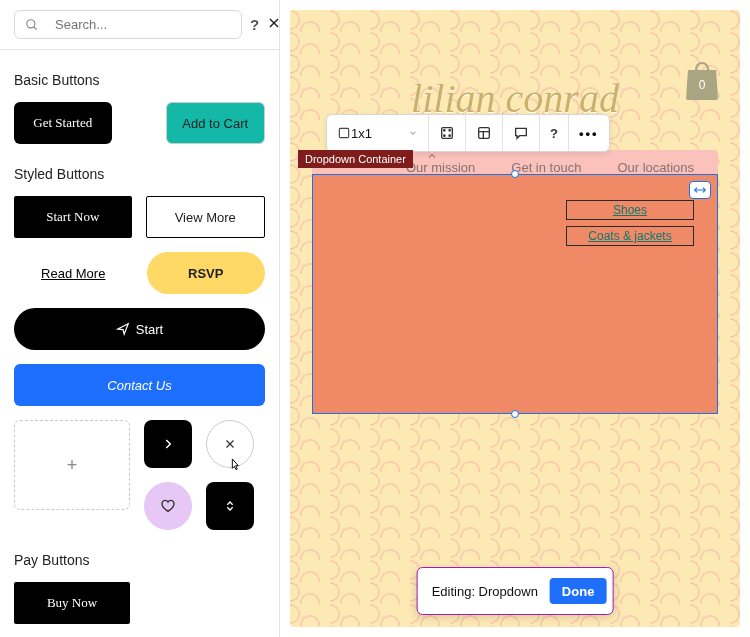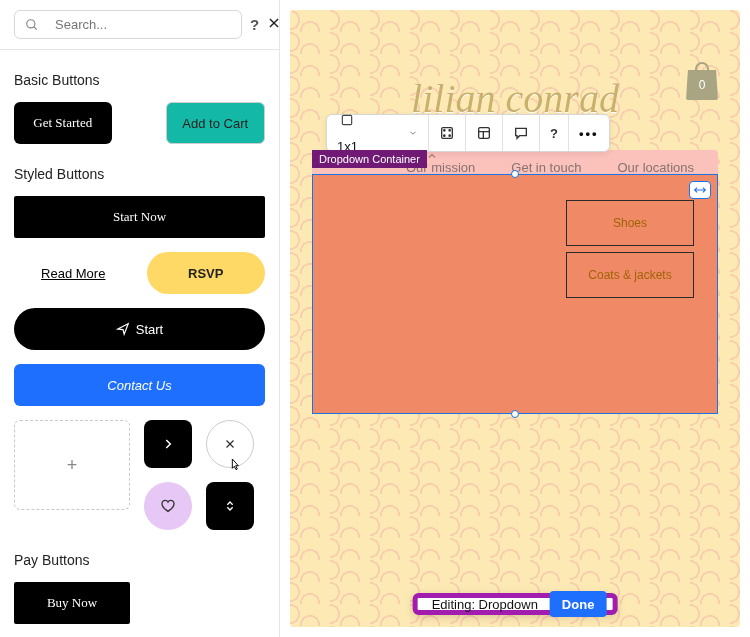--- a/index.html
+++ b/index.html
@@ -46,43 +46,43 @@
   .site-header { position: absolute; top: 50px; left: 0; right: 0; display: flex; justify-content: center; align-items: center; margin-top: 15px; }
   .brand { font-family: "Brush Script MT","Comic Sans MS",cursive; font-size: 40px; font-style: italic; color: #c9b06b; text-shadow: 0 1px 0 #fff; }
   .bag { position: absolute; right: 22px; top: 52px; width: 32px; height: 38px; }
   .bag-body { position: absolute; bottom: 0; left: 0; right: 0; height: 30px; background: #a9a583; clip-path: polygon(6% 0, 94% 0, 100% 100%, 0 100%); border-radius: 2px; display: flex; align-items: center; justify-content: center; color: #fff; font-size: 12px; }
   .bag-handle { position: absolute; top: 0; left: 9px; width: 14px; height: 12px; border: 2px solid #a9a583; border-bottom: none; border-radius: 10px 10px 0 0; }
   
   .toolbar { position: absolute; top: 104px; left: 36px; display: flex; background: #fff; border: 1px solid #d6d6d6; border-radius: 6px; height: 38px; align-items: center; z-index: 5; box-shadow: 0 2px 6px rgba(0,0,0,.08); }
   .toolbar .t-seg { padding: 0 10px; height: 100%; display: flex; align-items: center; border-right: 1px solid #e2e2e2; cursor: pointer; font-size: 13px; }
   .toolbar .t-seg:last-child { border-right: none; }
   .t-select { gap: 8px; width: 102px; justify-content: space-between; }
-  .sel-left { display:flex; align-items:center; gap:12px;flex-direction:column; }
+  .sel-left { display:flex; align-items:center; gap:0; }
   .chev-down { width: 10px; height: 10px; }
   .t-icon svg { width: 16px; height: 16px; }
   .t-dots { letter-spacing: 2px; font-weight: bold; }
   
   .nav-bar { position: absolute; top: 140px; left: 22px; right: 22px; height: 34px; background: #fbc1bb; border-radius: 4px 4px 0 0; display: flex; align-items: center; justify-content: flex-end; gap: 36px; padding: 0 24px 0 0; z-index: 2; }
   .nav-bar span { font-size: 13px; color: #867270; cursor: pointer; }
   
-  .selected-tag { position: absolute; top: 140px; left: 22px; background: #701a75; color: #fff; font-size: 11px; padding: 3px 7px; z-index: 6; }
+  .selected-tag { position: absolute; top: 140px; left: 8px; background: #7f1d1d; color: #fff; font-size: 11px; padding: 3px 7px; z-index: 6; }
   .selected-chevup { position: absolute; top: 140px; left: 136px; z-index: 6; color: #a87f7a; }
   
   .dd-container { position: absolute; top: 164px; left: 22px; right: 22px; height: 240px; background: #f08a66; border: 1.5px solid #1a73e8; z-index: 4; }
   .dd-handle { position: absolute; width: 8px; height: 8px; background: #fff; border: 1.5px solid #1a73e8; border-radius: 50%; }
   .dd-handle.top { top: -5px; left: 50%; margin-left: -4px; }
   .dd-handle.bottom { bottom: -5px; left: 50%; margin-left: -4px; }
   .dd-stretch { position: absolute; top: 6px; right: 6px; width: 22px; height: 18px; background: #fff; border: 1px solid #1a73e8; border-radius: 4px; display:flex; align-items:center; justify-content:center; cursor: pointer; }
   .dd-stretch svg { width: 14px; height: 10px; }
   
   .menu-stack { position: absolute; top: 190px; right: 46px; width: 128px; display:flex; flex-direction:column; gap:6px; z-index:5; }
-  .menu-item { height: 46px; border: 1.5px solid #2a2a2a; display:flex; align-items:center; justify-content:center; font-size: 12px; color:#a16207; cursor:pointer; background: transparent; }
+  .menu-item { height: 20px; border: 1.5px solid #2a2a2a; display:flex; align-items:center; justify-content:center; font-size: 12px; color:#0f766e; cursor:pointer; background: transparent; text-decoration: underline; }
   .menu-item.noborder { border: none; }
   
-  .edit-bar { position: absolute; bottom: 12px; left: 50%; transform: translateX(-50%); background: #fff; border: 5px solid #a21caf; border-radius: 6px; height: 22px; display:flex; align-items:center; padding: 0 6px 0 14px; gap: 12px; box-shadow: 0 2px 8px rgba(0,0,0,.15); z-index: 10; font-size: 13px; }
+  .edit-bar { position: absolute; bottom: 12px; left: 50%; transform: translateX(-50%); background: #fff; border: 1px solid #a21caf; border-radius: 6px; height: 48px; display:flex; align-items:center; padding: 0 6px 0 14px; gap: 12px; box-shadow: 0 2px 8px rgba(0,0,0,.15); z-index: 10; font-size: 13px; }
   .done-btn { background: #1f6fff; color:#fff; border:none; height: 26px; padding: 0 12px; border-radius: 4px; font-size: 13px; font-weight: 600; cursor:pointer; }
 </style>
 </head>
 <body>
 
 <div class="app">
 
   <aside class="panel">
     <div class="search-row">
       <div class="search-box">
@@ -104,20 +104,21 @@
     <div class="panel-inner">
       <div class="section-title">Basic Buttons</div>
       <div class="row">
         <button class="btn btn-black">Get Started</button>
         <button class="btn btn-outline-light">Add to Cart</button>
       </div>
 
       <div class="section-title">Styled Buttons</div>
       <div class="row">
         <button class="btn btn-black" style="border-radius:2px">Start Now</button>
+        <button class="btn btn-outline-strong" style="border-radius:2px">View More</button>
       </div>
       <div class="row">
         <button class="btn btn-link">Read More</button>
         <button class="btn btn-yellow">RSVP</button>
       </div>
       <div class="row">
         <button class="btn btn-pill-black">
           <svg width="14" height="14" viewBox="0 0 24 24" fill="none" stroke="#fff" stroke-width="2">
               <path d="M3 12 L21 3 L14 21 L12 13 Z"></path>
             </svg>

